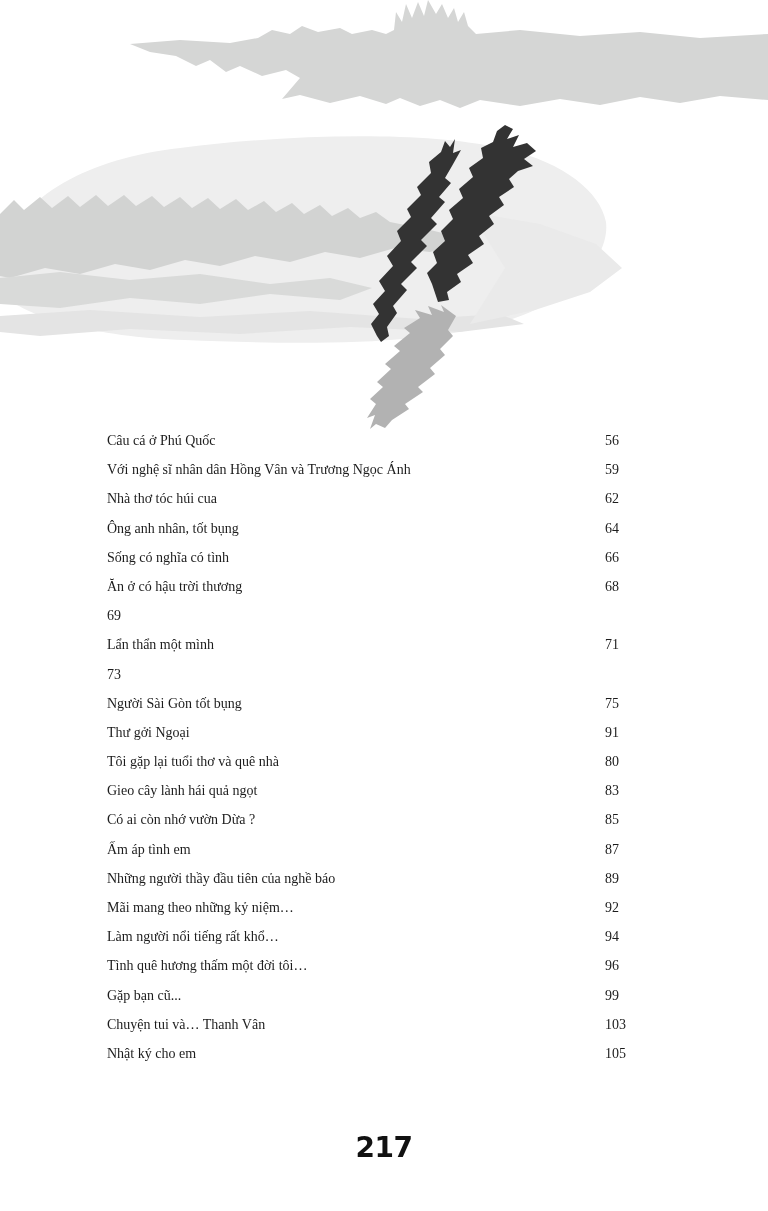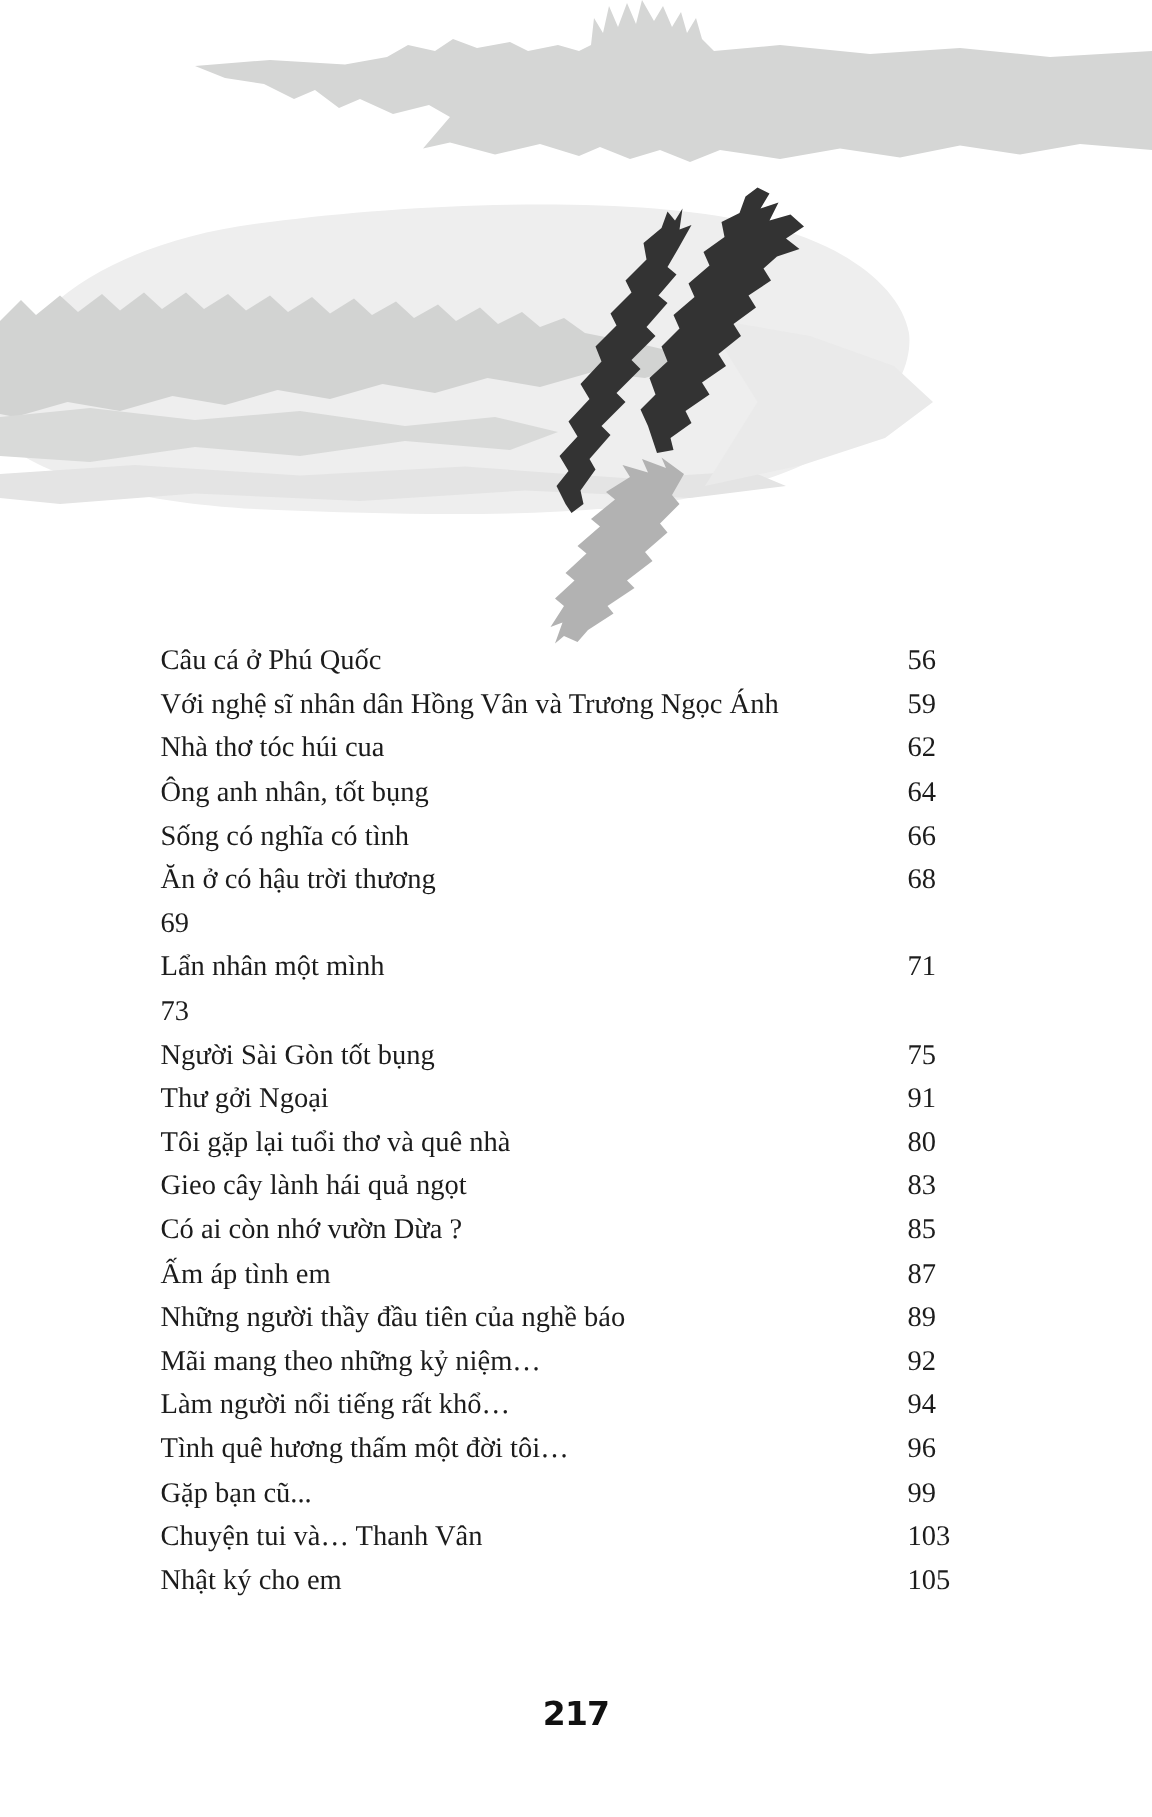--- a/index.html
+++ b/index.html
@@ -26,40 +26,40 @@
     top: 426px;
     left: 107px;
     width: 546px;
   }
   .toc-row {
     display: flex;
     justify-content: space-between;
     align-items: baseline;
     height: 29.2px;
     line-height: 29.2px;
-    font-size: 19px;
+    font-size: 14px;
     color: #1c1c1c;
     white-space: nowrap;
   }
   .toc-row .title {
     text-align: left;
   }
   .toc-row .pagenum {
     text-align: left;
     min-width: 48px;
   }
   .footer {
     position: absolute;
     top: 1131px;
     left: 0;
     width: 768px;
     text-align: center;
     font-family: "DejaVu Sans", "Liberation Sans", sans-serif;
     font-weight: 700;
-    font-size: 22px;
+    font-size: 28px;
     letter-spacing: -0.5px;
     color: #111111;
   }
 </style>
 </head>
 <body>
 
 <svg class="artwork" viewBox="0 0 768 430" aria-hidden="true">
 
   <path d="M0,255 C20,195 90,158 180,148 C280,135 420,130 500,148 C560,160 600,190 606,222 C610,255 575,298 515,318 C430,348 290,344 185,340 C95,337 25,318 0,292 Z" fill="#eeeeee"></path>
@@ -109,21 +109,21 @@
   <div class="toc-row">
     <span class="title">Ăn ở có hậu trời thương</span>
     <span class="pagenum">68</span>
   </div>
 
   <div class="toc-row">
     <span class="pagenum">69</span>
   </div>
 
   <div class="toc-row">
-    <span class="title">Lẩn nhân một mình</span>
+    <span class="title">Lẩn thẩn một mình</span>
     <span class="pagenum">71</span>
   </div>
 
   <div class="toc-row">
     <span class="pagenum">73</span>
   </div>
 
   <div class="toc-row">
     <span class="title">Người Sài Gòn tốt bụng</span>
     <span class="pagenum">75</span>

